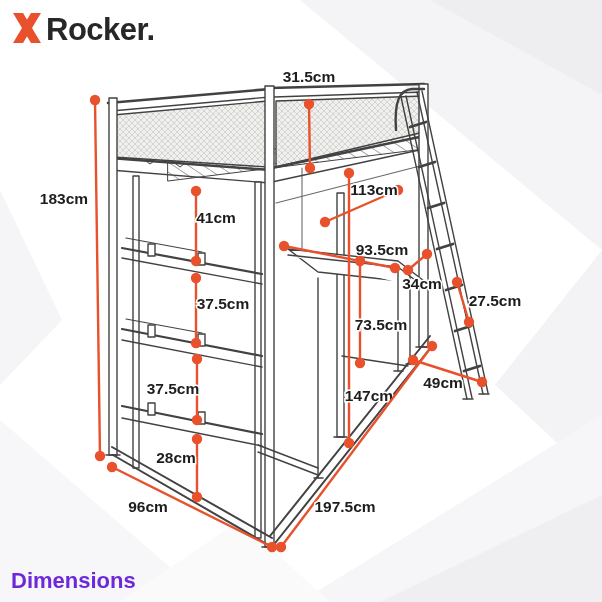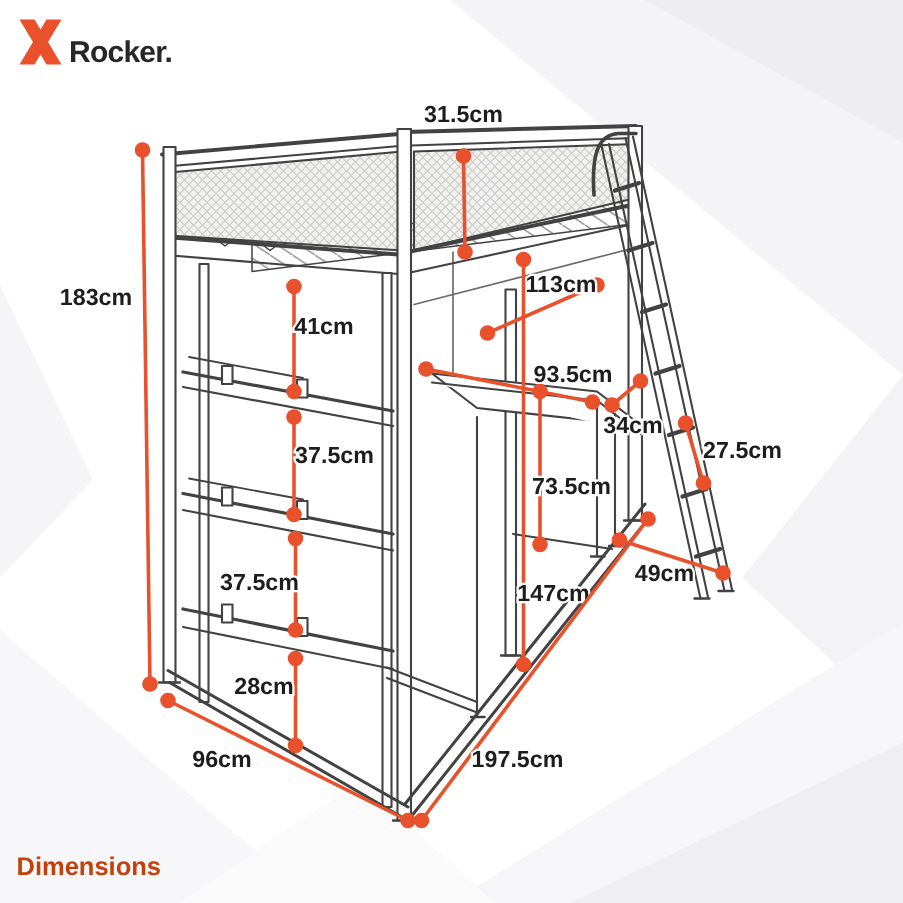--- a/index.html
+++ b/index.html
@@ -1,21 +1,21 @@
 <!DOCTYPE html>
 <html><head>
 <meta charset="utf-8">
 <style>
   html,body{margin:0;padding:0;background:#ffffff;}
   #stage{position:relative;width:602px;height:602px;background:#ffffff;overflow:hidden;
          font-family:"Liberation Sans",sans-serif;}
   #scene{position:absolute;left:0;top:0;}
   #logo{position:absolute;left:12px;top:11px;display:flex;align-items:flex-end;gap:4px;}
-  #logo .word{font-weight:700;font-size:20px;line-height:1;color:#272727;letter-spacing:-0.5px;}
-  #footer-title{position:absolute;left:11px;top:568px;font-weight:700;font-size:17px;color:#c2410c;}
+  #logo .word{font-weight:700;font-size:31px;line-height:1;color:#272727;letter-spacing:-0.5px;}
+  #footer-title{position:absolute;left:11px;top:568px;font-weight:700;font-size:22px;color:#6d28d9;}
   .dim-label{font-weight:700;font-size:15.5px;fill:#1d1d1d;paint-order:stroke;stroke:#ffffff;stroke-width:3px;}
   svg line,svg path,svg polyline,svg rect,svg polygon{vector-effect:none;}
 </style>
 </head>
 <body>
 
 <div id="stage">
 
 <svg id="scene" width="602" height="602" viewBox="0 0 602 602">
   <defs>

